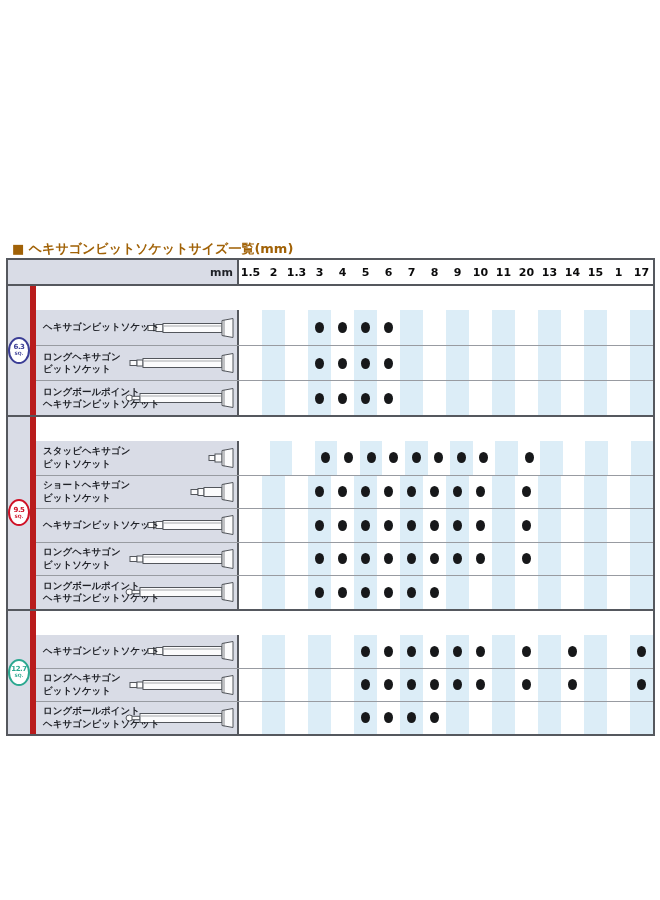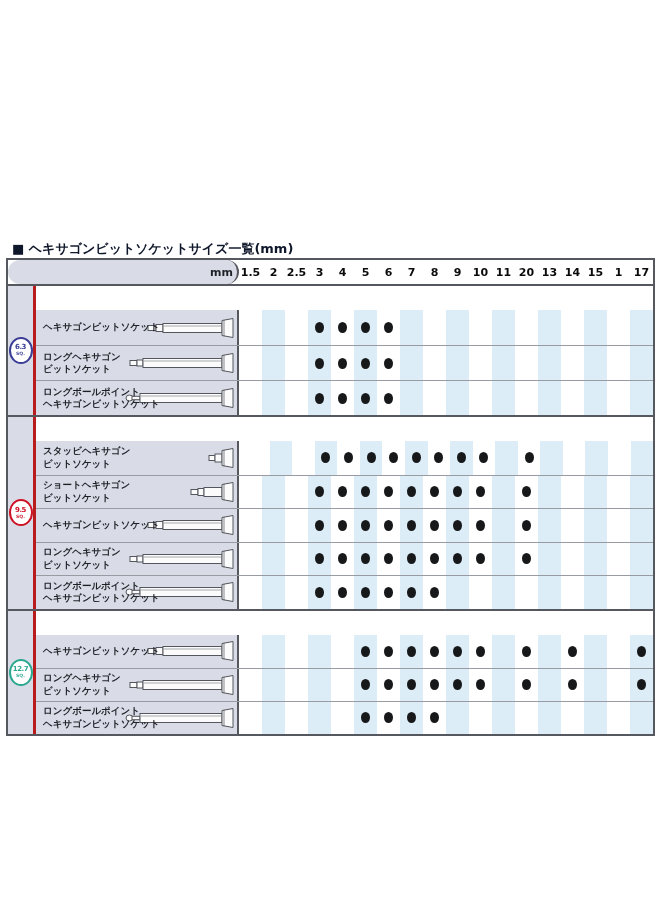--- a/index.html
+++ b/index.html
@@ -1,26 +1,26 @@
 <!DOCTYPE html>
 <html><head>
 <meta charset="utf-8">
 <style>
   html,body{margin:0;padding:0;background:#fff;}
   body{width:660px;height:900px;font-family:"DejaVu Sans","Liberation Sans",sans-serif;}
   .page{position:relative;width:660px;height:900px;background:#fff;overflow:hidden;}
-  .title{position:absolute;left:8px;top:236px;margin:4px;font-size:13px;font-weight:bold;color:#0f172a;}
+  .title{position:absolute;left:8px;top:236px;margin:4px;font-size:13px;font-weight:bold;color:#a16207;}
   .table{position:absolute;left:6px;top:258px;width:649px;border:2px solid #55585e;background:#fff;box-sizing:border-box;}
   .thead{display:flex;height:24px;border-bottom:2px solid #55585e;}
-  .corner{width:231px;background:#d9dce6;border-right:2px solid #55585e;display:flex;align-items:center;justify-content:flex-end;padding-right:4px;box-sizing:border-box;font-size:11px;font-weight:bold;color:#1f2127;border-radius:12px;}
+  .corner{width:231px;background:#d9dce6;border-right:2px solid #55585e;display:flex;align-items:center;justify-content:flex-end;padding-right:4px;box-sizing:border-box;font-size:11px;font-weight:bold;color:#1f2127;}
   .hcols{flex:1;display:flex;background:#fff;}
   .hcell{flex:1;display:flex;align-items:center;justify-content:center;font-size:11px;font-weight:bold;color:#0b0b0c;}
   .group{display:flex;}
   .group + .group{border-top:2px solid #55585e;}
-  .badgecell{width:28px;background:#d9dce6;border-right:3px solid #b91c1c;display:flex;align-items:center;justify-content:center;box-sizing:border-box;}
+  .badgecell{width:28px;background:#d9dce6;border-right:6px solid #b91c1c;display:flex;align-items:center;justify-content:center;box-sizing:border-box;}
   .grows{flex:1;display:flex;flex-direction:column;margin-top:24px;}
   .row{display:flex;box-sizing:border-box;}
   .row + .row{border-top:1px solid #989ba1;}
   .namecell{width:203px;box-sizing:border-box;background:#d9dce6;border-right:2px solid #55585e;position:relative;display:flex;flex-direction:column;justify-content:center;padding-left:7px;}
   .nametext{font-size:9.5px;font-weight:bold;color:#1f2127;line-height:1.3;white-space:pre-line;position:relative;z-index:2;}
   .toolsvg{position:absolute;right:2px;top:50%;transform:translateY(-50%);z-index:1;}
   .cells{flex:1;display:flex;}
   .cell{flex:1;display:flex;align-items:center;justify-content:center;}
   .cell.stripe{background:#dcedf7;}
   .dot{width:9px;height:11px;border-radius:50%;background:#17181a;}
@@ -35,21 +35,21 @@
   <h1 class="title">■ ヘキサゴンビットソケットサイズ一覧(mm)</h1>
 
   <div class="table">
     <div class="thead">
       <div class="corner">
         <span>mm</span>
       </div>
       <div class="hcols" id="hcols">
           <div class="hcell">1.5</div>
           <div class="hcell">2</div>
-          <div class="hcell">2.5</div>
+          <div class="hcell">1.3</div>
           <div class="hcell">3</div>
           <div class="hcell">4</div>
           <div class="hcell">5</div>
           <div class="hcell">6</div>
           <div class="hcell">7</div>
           <div class="hcell">8</div>
           <div class="hcell">9</div>
           <div class="hcell">10</div>
           <div class="hcell">11</div>
           <div class="hcell">20</div>

